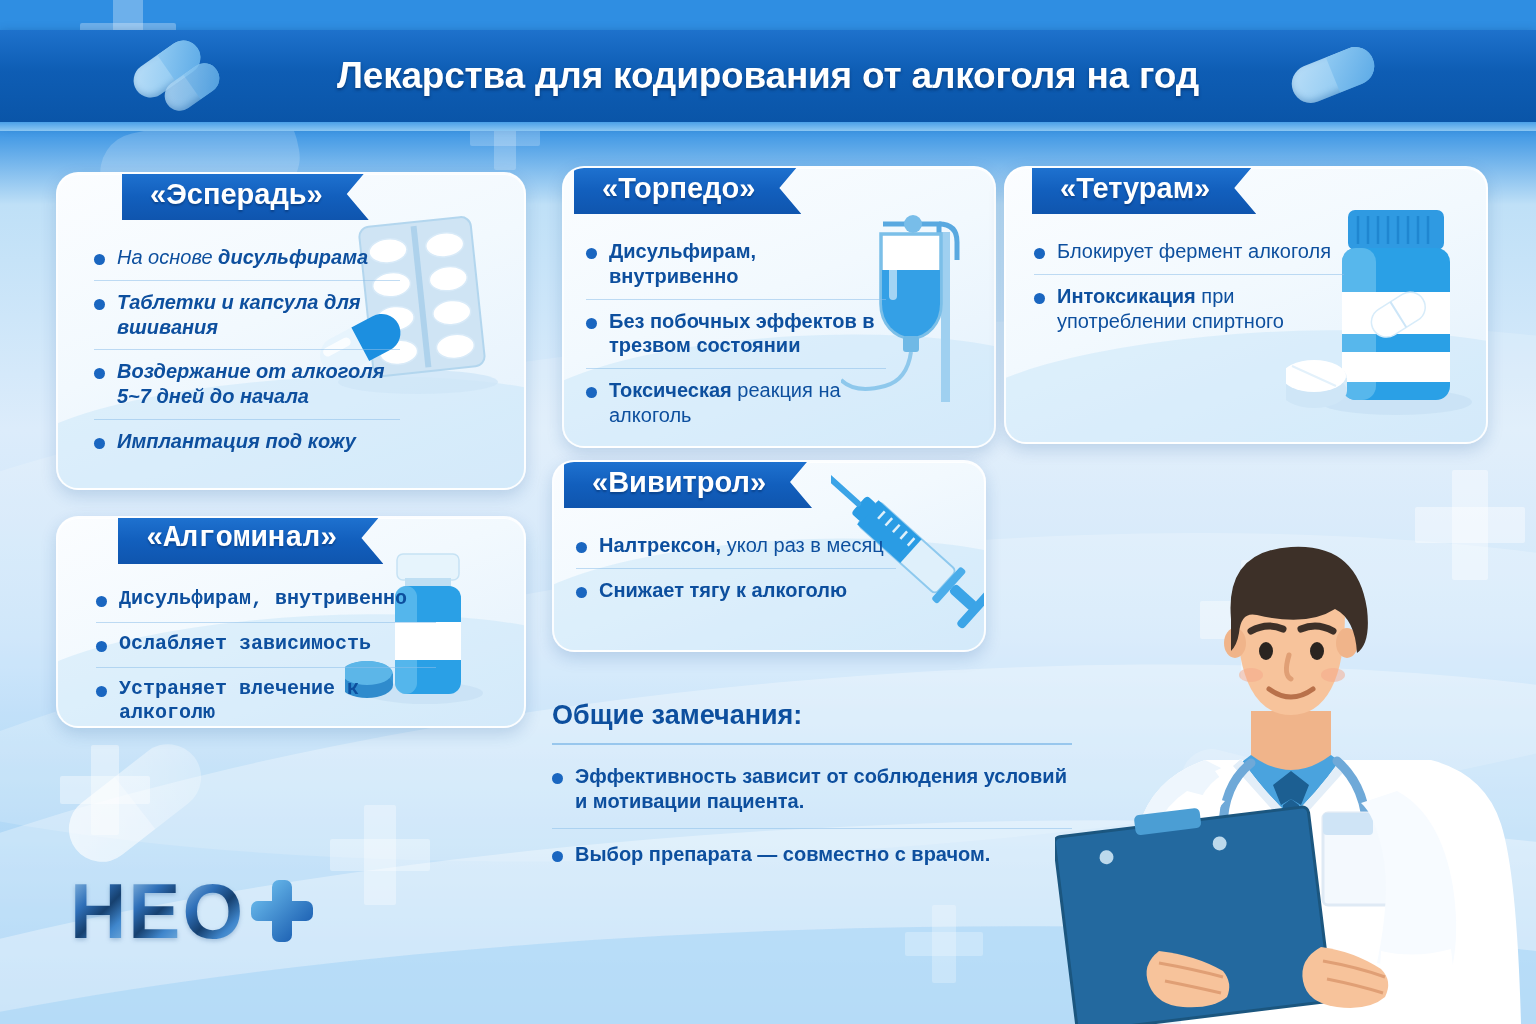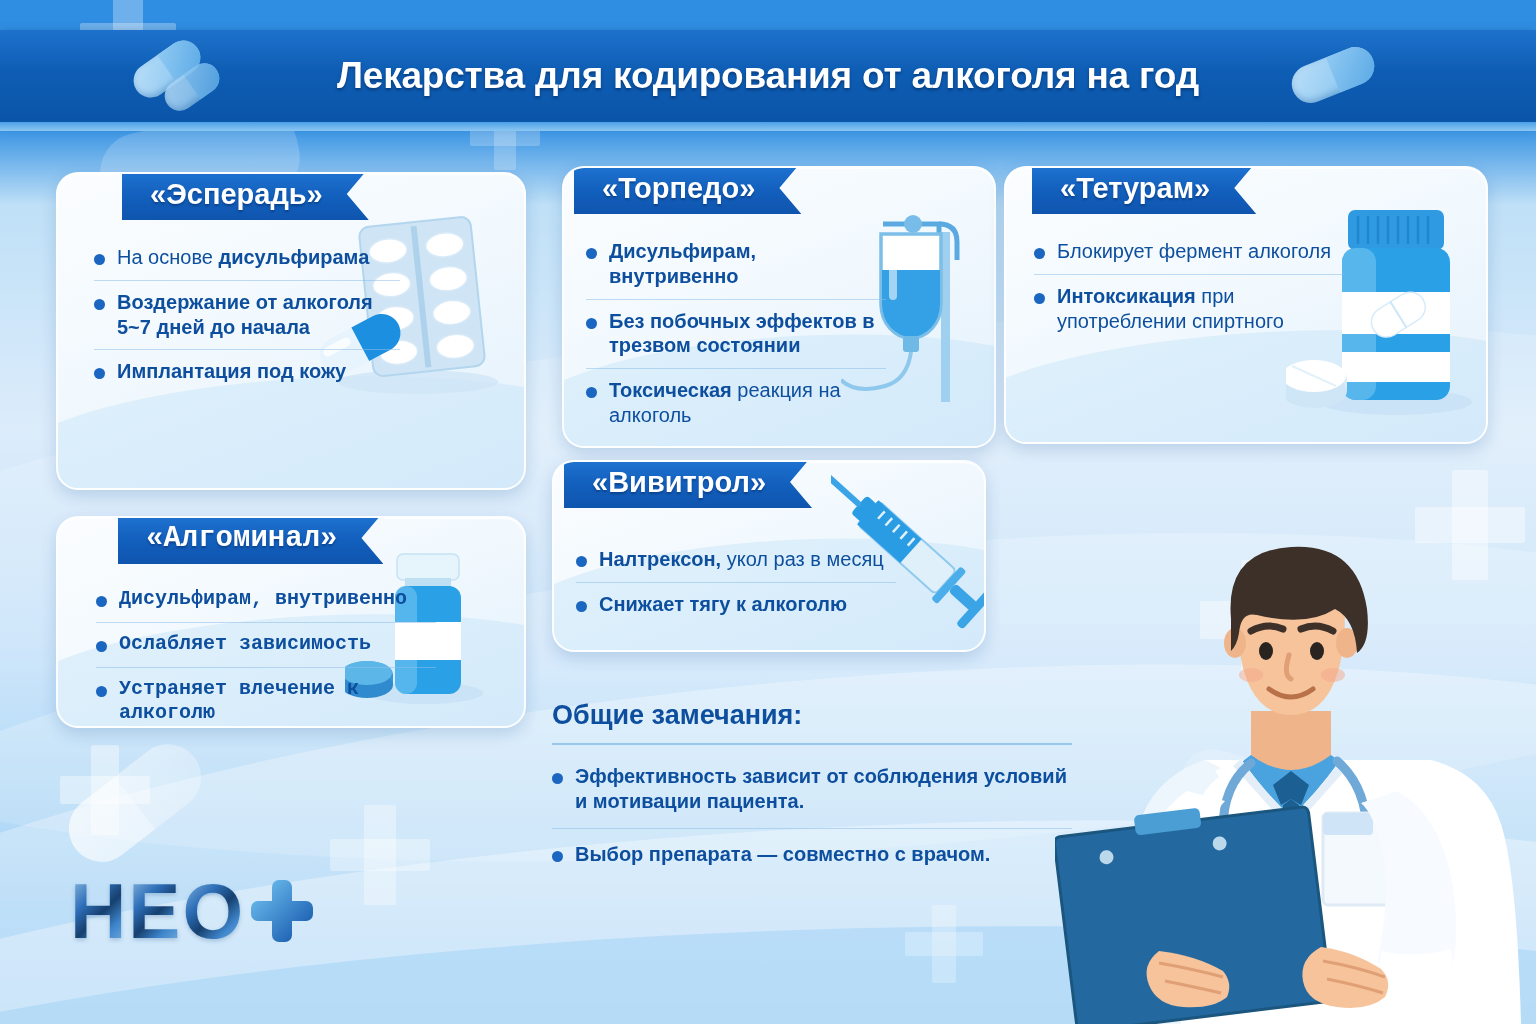--- a/index.html
+++ b/index.html
@@ -188,24 +188,24 @@
   #card-teturam  { left: 1004px;top: 166px; width: 484px; height: 278px; }
   #card-vivitrol { left: 552px; top: 460px; width: 434px; height: 192px; }
   #card-algominal{ left: 56px;  top: 516px; width: 470px; height: 212px; font-family: Liberation Mono, monospace; }
 
   #card-esperal .ribbon  { left: 64px; }
   #card-torpedo .ribbon  { left: 10px; }
   #card-teturam .ribbon  { left: 26px; }
   #card-vivitrol .ribbon { left: 10px; }
   #card-algominal .ribbon{ left: 60px; }
 
-  #card-esperal .bullets  { left: 36px; top: 62px; width: 306px; }
+  #card-esperal .bullets  { left: 36px; top: 62px; width: 306px; font-style: italic; }
   #card-torpedo .bullets  { left: 22px; top: 62px; width: 300px; }
   #card-teturam .bullets  { left: 28px; top: 62px; width: 310px; }
-  #card-vivitrol .bullets { left: 22px; top: 76px; width: 320px; }
+  #card-vivitrol .bullets { left: 22px; top: 62px; width: 320px; }
   #card-algominal .bullets{ left: 38px; top: 60px; width: 340px; }
 
   
   #notes {
     position: absolute;
     left: 552px; top: 700px;
     width: 520px;
   }
   .notes-title {
     color: #0d4f9e;
@@ -332,20 +332,24 @@
         <rect x="8" y="114" width="86" height="38" rx="19" fill="#e7f4fd"></rect>
         <path d="M51 114 H75 a19 19 0 0 1 0 38 H51 Z" fill="#1c8fe0"></path>
         <rect x="14" y="120" width="30" height="9" rx="4.5" fill="#ffffff" opacity=".8"></rect>
       </g>
     </svg>
 
     <div class="bullets">
       <div class="bullet-row">
         <span class="dot"></span>
         <span class="btext">На основе <b>дисульфирама</b></span>
+      </div>
+      <div class="bullet-row">
+        <span class="dot"></span>
+        <span class="btext"><b>Таблетки и капсула для вшивания</b></span>
       </div>
       <div class="bullet-row">
         <span class="dot"></span>
         <span class="btext"><b>Воздержание от алкоголя 5~7 дней до начала</b></span>
       </div>
       <div class="bullet-row">
         <span class="dot"></span>
         <span class="btext"><b>Имплантация под кожу</b></span>
       </div>
     </div>

